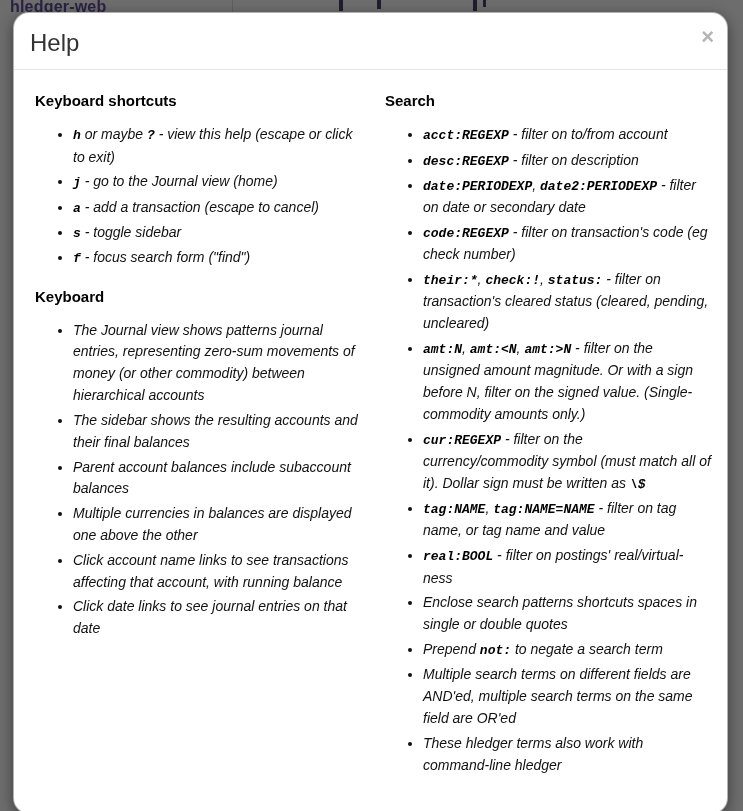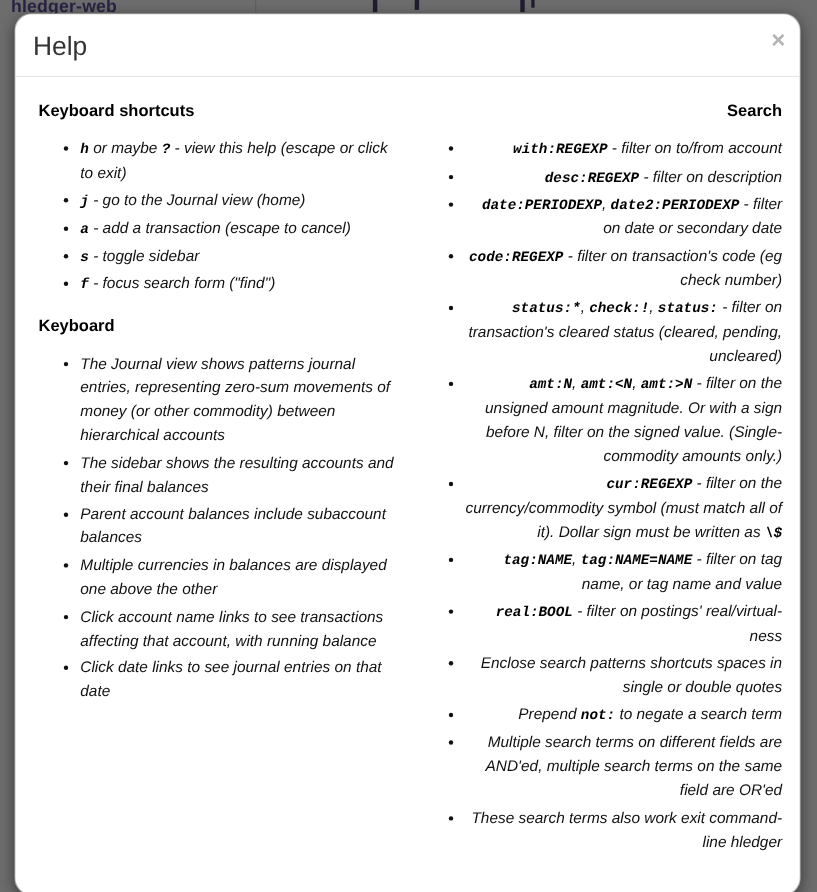--- a/index.html
+++ b/index.html
@@ -31,21 +31,21 @@
   .modal-title{margin:0;font-size:24px;font-weight:normal;color:#333;line-height:1.1;}
   .close-button{
     position:absolute;top:13px;right:13px;
     background:none;border:0;padding:0;cursor:pointer;
     font-size:22px;font-weight:bold;line-height:1;color:#b4b4b4;
     font-family:"Liberation Sans",sans-serif;
   }
   .modal-body{display:flex;padding:12px 16px 40px 21px;box-sizing:border-box;}
   .col{min-width:0;}
   .col-left{width:330px;flex:none;}
-  .col-right{flex:1;padding-left:20px;text-align:right;}
+  .col-right{flex:1;padding-left:20px;}
   .section-heading{
     margin:18px 0 0;font-size:15px;font-weight:bold;color:#000;line-height:1.2;
   }
   .col .section-heading:first-child{margin-top:10px;}
   .help-list{
     margin:14px 0 16px;padding-left:38px;
     font-size:14px;color:#111;line-height:1.56;font-style:italic;
   }
   .help-list li{margin:0 0 3px;}
   code{
@@ -86,29 +86,29 @@
           <li>The sidebar shows the resulting accounts and their final balances</li>
           <li>Parent account balances include subaccount balances</li>
           <li>Multiple currencies in balances are displayed one above the other</li>
           <li>Click account name links to see transactions affecting that account, with running balance</li>
           <li>Click date links to see journal entries on that date</li>
         </ul>
       </div>
     <div class="col col-right">
         <h2 class="section-heading">Search</h2>
         <ul class="help-list">
-          <li><code>with:REGEXP</code> - filter on to/from account</li>
+          <li><code>acct:REGEXP</code> - filter on to/from account</li>
           <li><code>desc:REGEXP</code> - filter on description</li>
           <li><code>date:PERIODEXP</code>, <code>date2:PERIODEXP</code> - filter on date or secondary date</li>
           <li><code>code:REGEXP</code> - filter on transaction's code (eg check number)</li>
-          <li><code>status:*</code>, <code>check:!</code>, <code>status:</code> - filter on transaction's cleared status (cleared, pending, uncleared)</li>
+          <li><code>their:*</code>, <code>check:!</code>, <code>status:</code> - filter on transaction's cleared status (cleared, pending, uncleared)</li>
           <li><code>amt:N</code>, <code>amt:&lt;N</code>, <code>amt:&gt;N</code> - filter on the unsigned amount magnitude. Or with a sign before N, filter on the signed value. (Single-commodity amounts only.)</li>
           <li><code>cur:REGEXP</code> - filter on the currency/commodity symbol (must match all of it). Dollar sign must be written as <code>\$</code></li>
           <li><code>tag:NAME</code>, <code>tag:NAME=NAME</code> - filter on tag name, or tag name and value</li>
           <li><code>real:BOOL</code> - filter on postings' real/virtual-ness</li>
           <li>Enclose search patterns shortcuts spaces in single or double quotes</li>
           <li>Prepend <code>not:</code> to negate a search term</li>
           <li>Multiple search terms on different fields are AND'ed, multiple search terms on the same field are OR'ed</li>
-          <li>These search terms also work exit command-line hledger</li>
+          <li>These hledger terms also work with command-line hledger</li>
         </ul>
       </div>
   </div>
 </div>
 
 </body></html>

